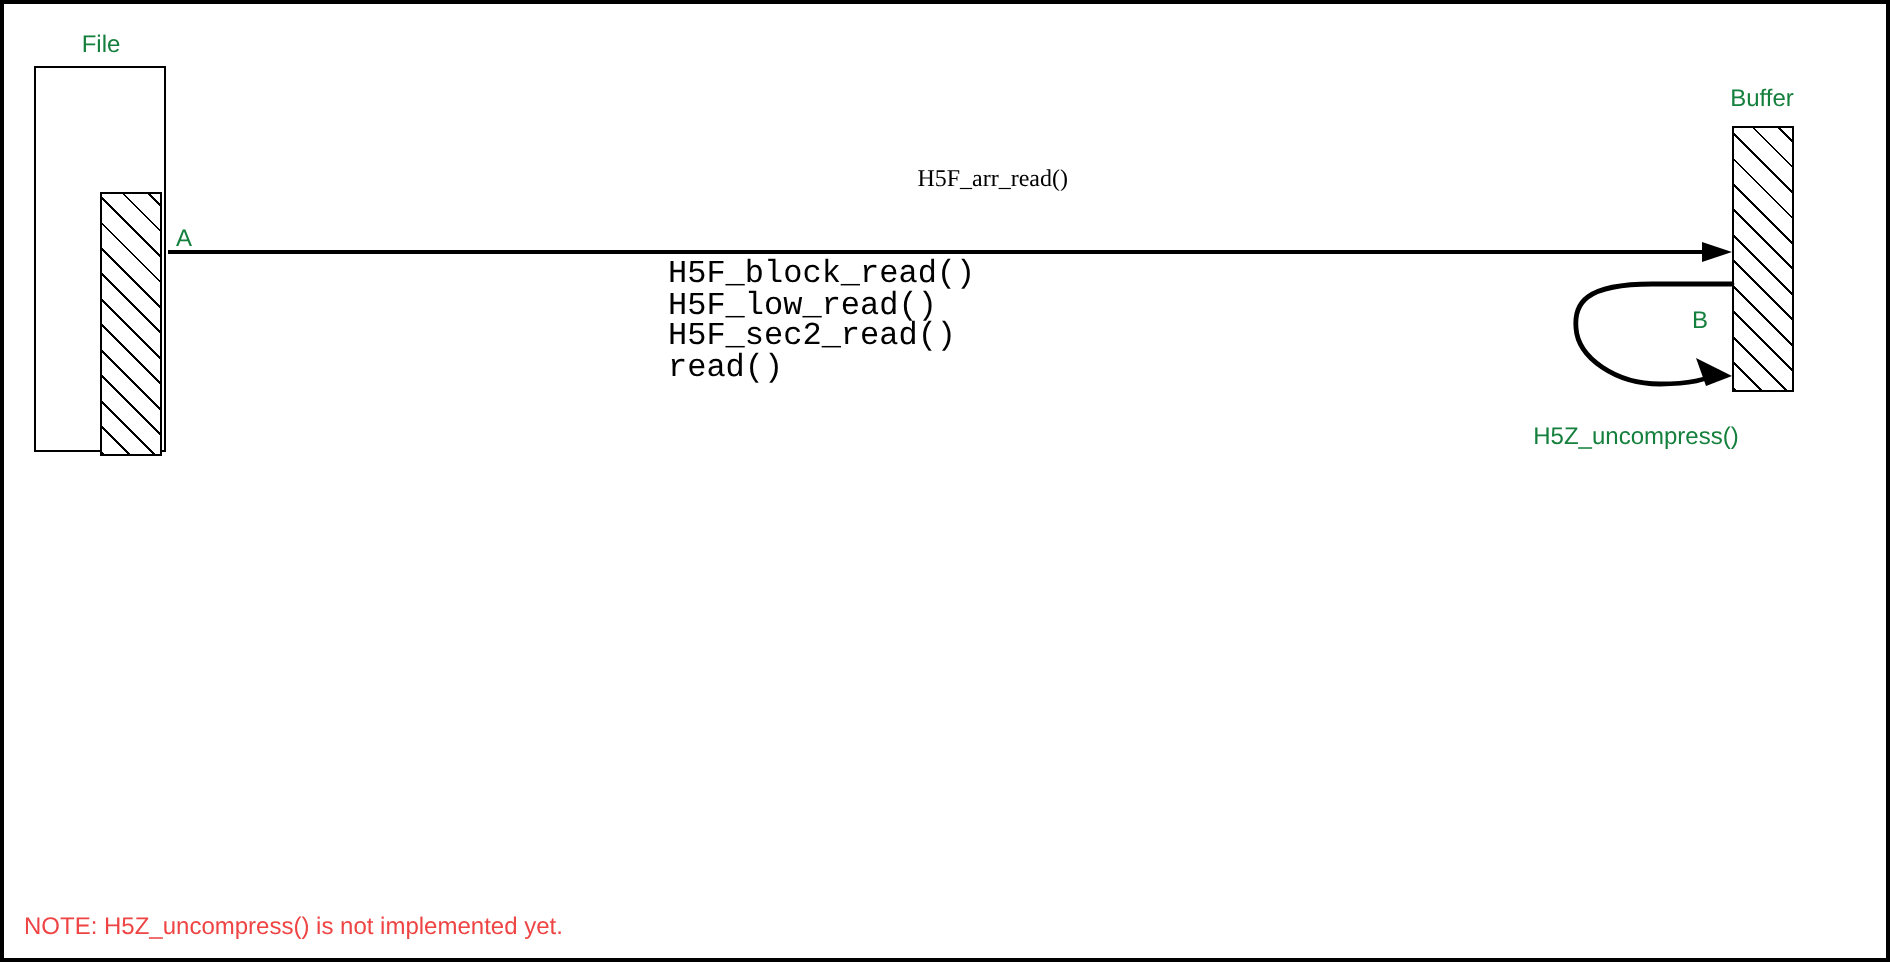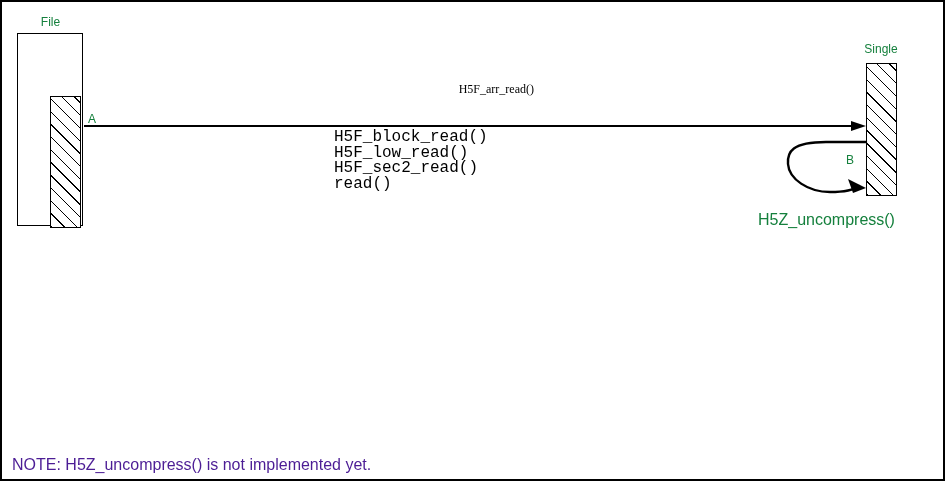--- a/index.html
+++ b/index.html
@@ -140,46 +140,46 @@
   #edge-label-b {
     left: 844px;
     top: 151px;
     font-size: 12px;
   }
   #uncompress-label {
     left: 756px;
     top: 209px;
     width: 120px;
     text-align: center;
-    font-size: 16px;
+    font-size: 12px;
   }
 
   
   #footer-note {
     position: absolute;
     left: 10px;
     top: 454px;
-    font-size: 16px;
-    color: #4c1d95;
+    font-size: 12px;
+    color: #ef4444;
     white-space: nowrap;
   }
 </style>
 </head>
 <body>
 
 <div id="canvas">
 
 
   <div class="label" id="file-label">File</div>
 
   <div id="file-outer-box">
     <div id="file-inner-block"></div>
   </div>
 
-  <div class="label" id="buffer-label">Single</div>
+  <div class="label" id="buffer-label">Buffer</div>
 
   <div id="buffer-block"></div>
 
   <svg id="arrow-layer" width="941" height="477" viewBox="0 0 941 477" xmlns="http://www.w3.org/2000/svg">
 
     <line x1="82" y1="124" x2="855" y2="124" stroke="#000000" stroke-width="2"></line>
     <polygon points="864,124 849,119 849,129" fill="#000000"></polygon>
 
     <path d="M 864,140 L 824,140 C 790,140 785,150 786,162
              C 787,177 806,190 828,190 C 842,190 852,188 857,184" fill="none" stroke="#000000" stroke-width="2.4" stroke-linecap="round" stroke-linejoin="round"></path>

